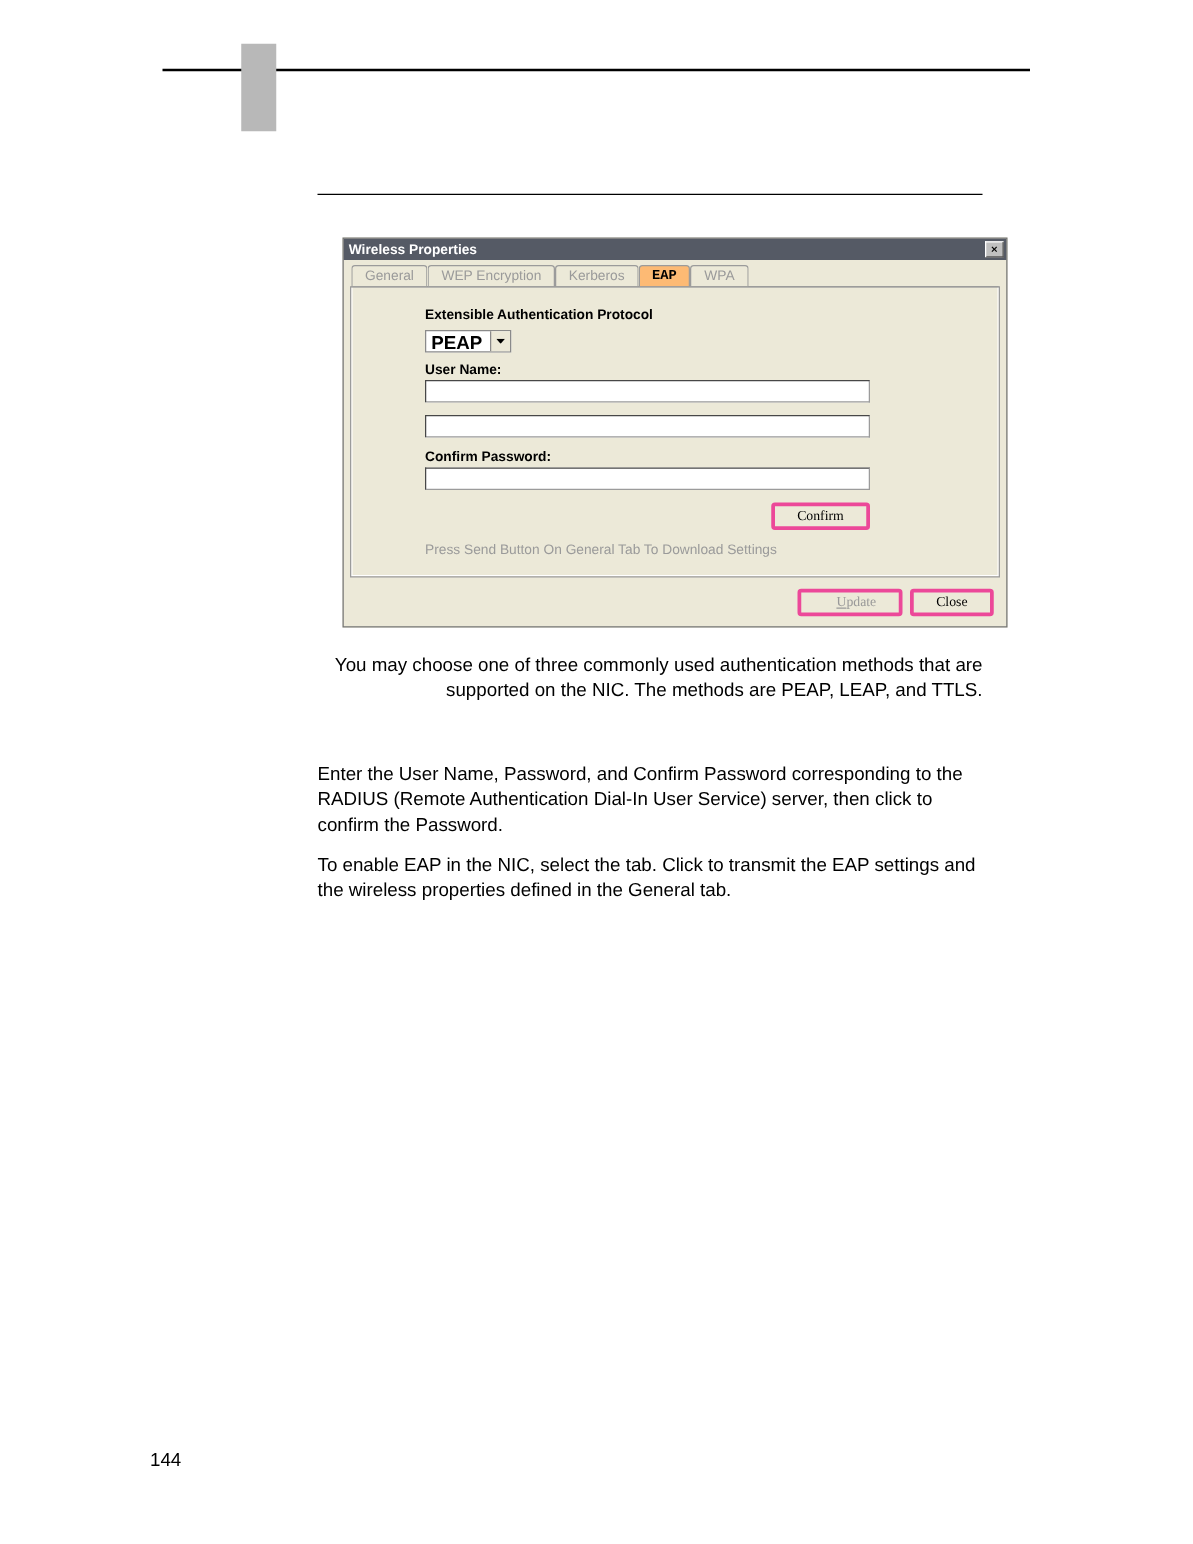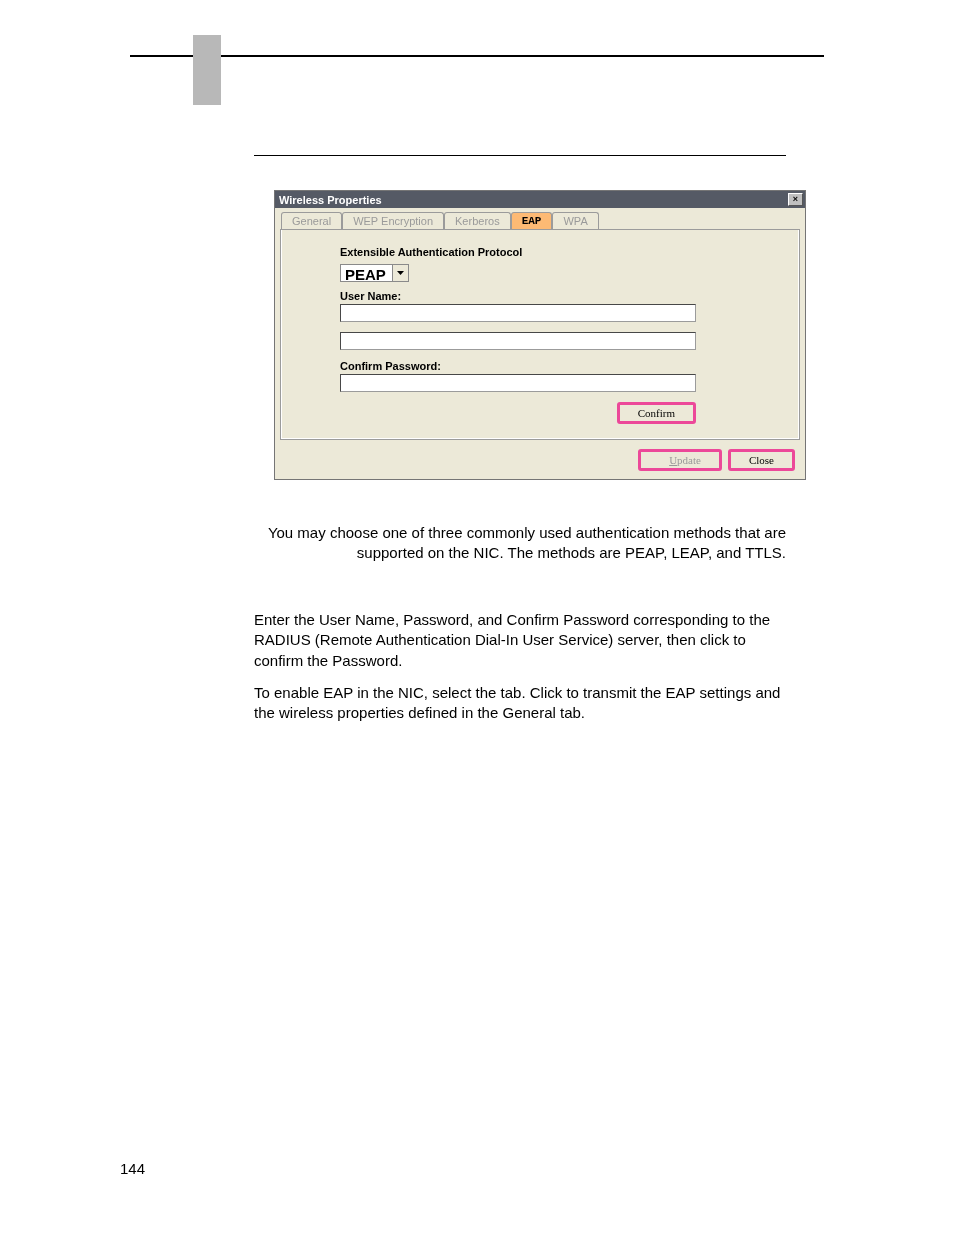--- a/index.html
+++ b/index.html
@@ -177,20 +177,21 @@
           </span>
         </div>
         <span class="lbl">User Name:</span>
         <div class="txt"></div>
         <div class="txt"></div>
         <span class="lbl">Confirm Password:</span>
         <div class="txt"></div>
         <div class="panel-btn-row">
           <button class="btn">Confirm</button>
         </div>
+        <div class="stat-line">Press Send Button On General Tab To Download Settings</div>
       </div>
       <div class="dlg-btn-row">
         <button class="btn disabled"><span style="text-decoration:underline;">U</span><span>pdate</span></button>
         <button class="btn">Close</button>
       </div>
     </div>
   </div>
 </div>
 
 <div class="body-text para1">You may choose one of three commonly used authentication methods that are supported on the NIC. The methods are PEAP, LEAP, and TTLS.</div>

